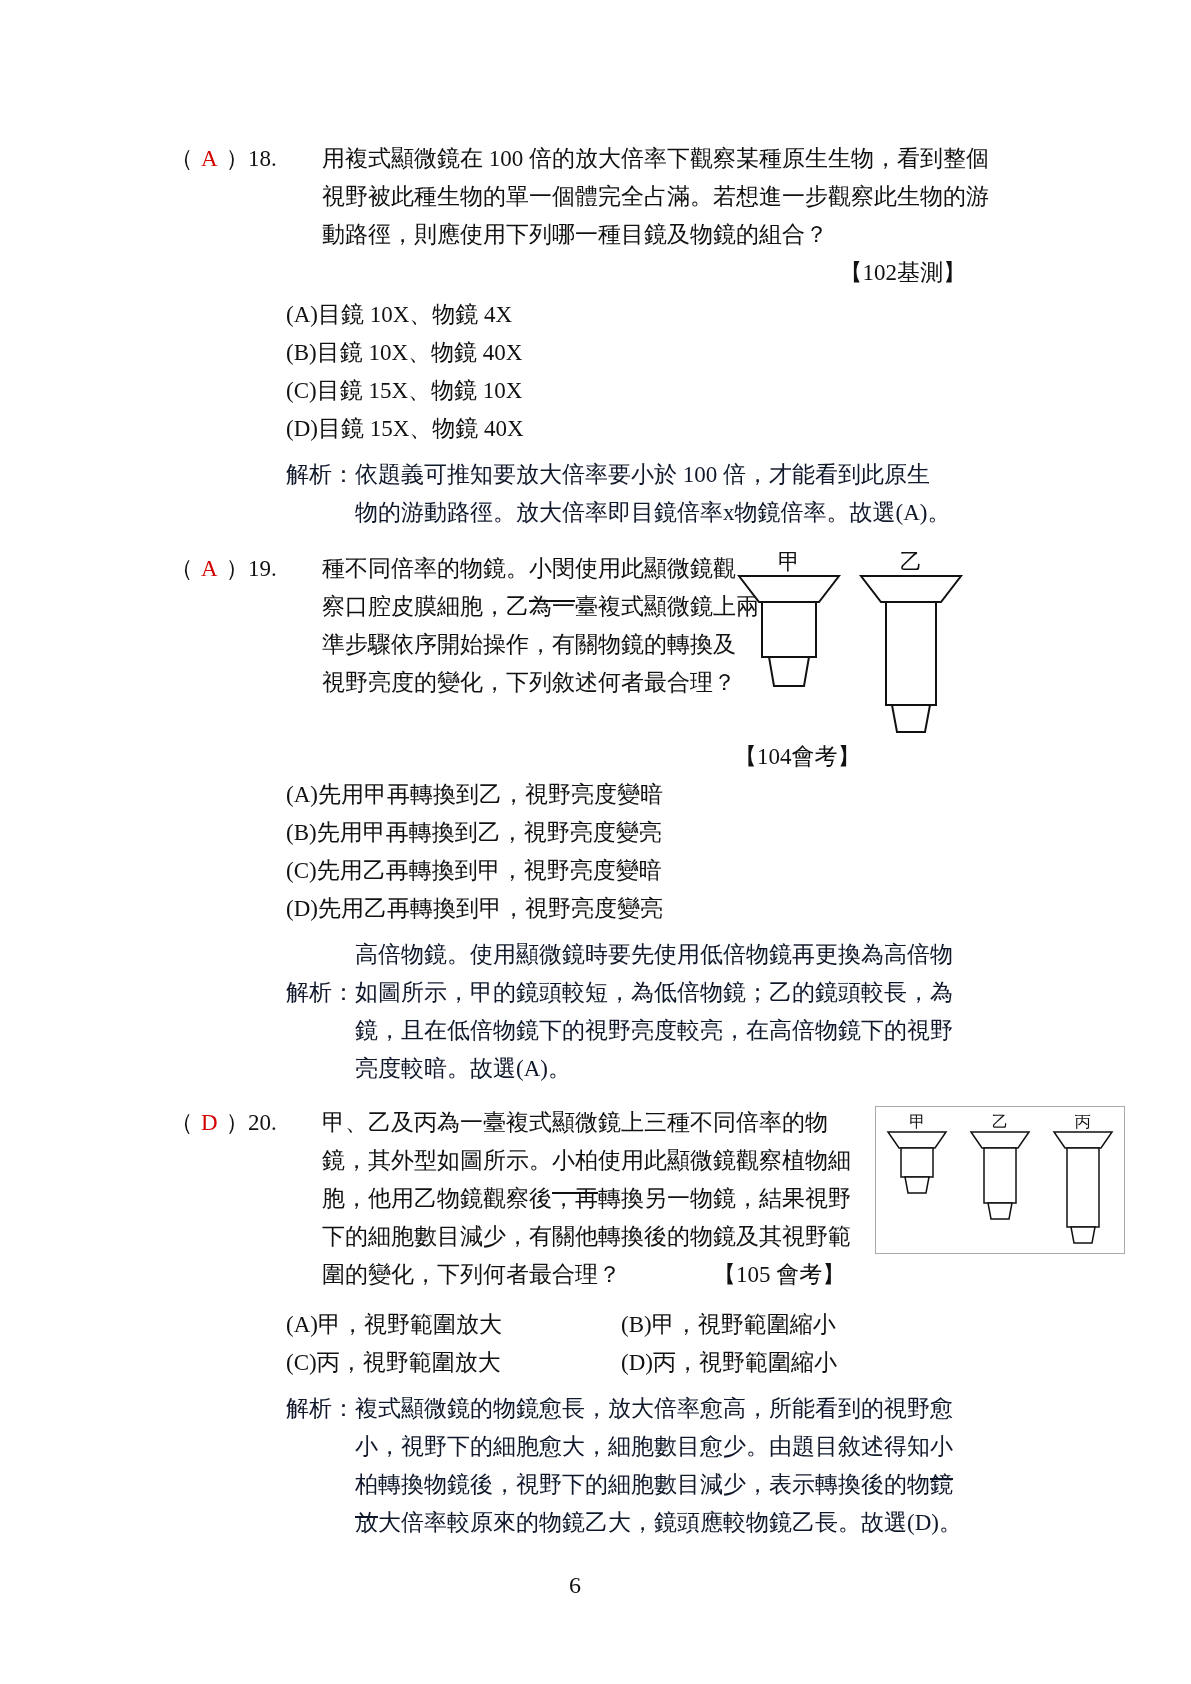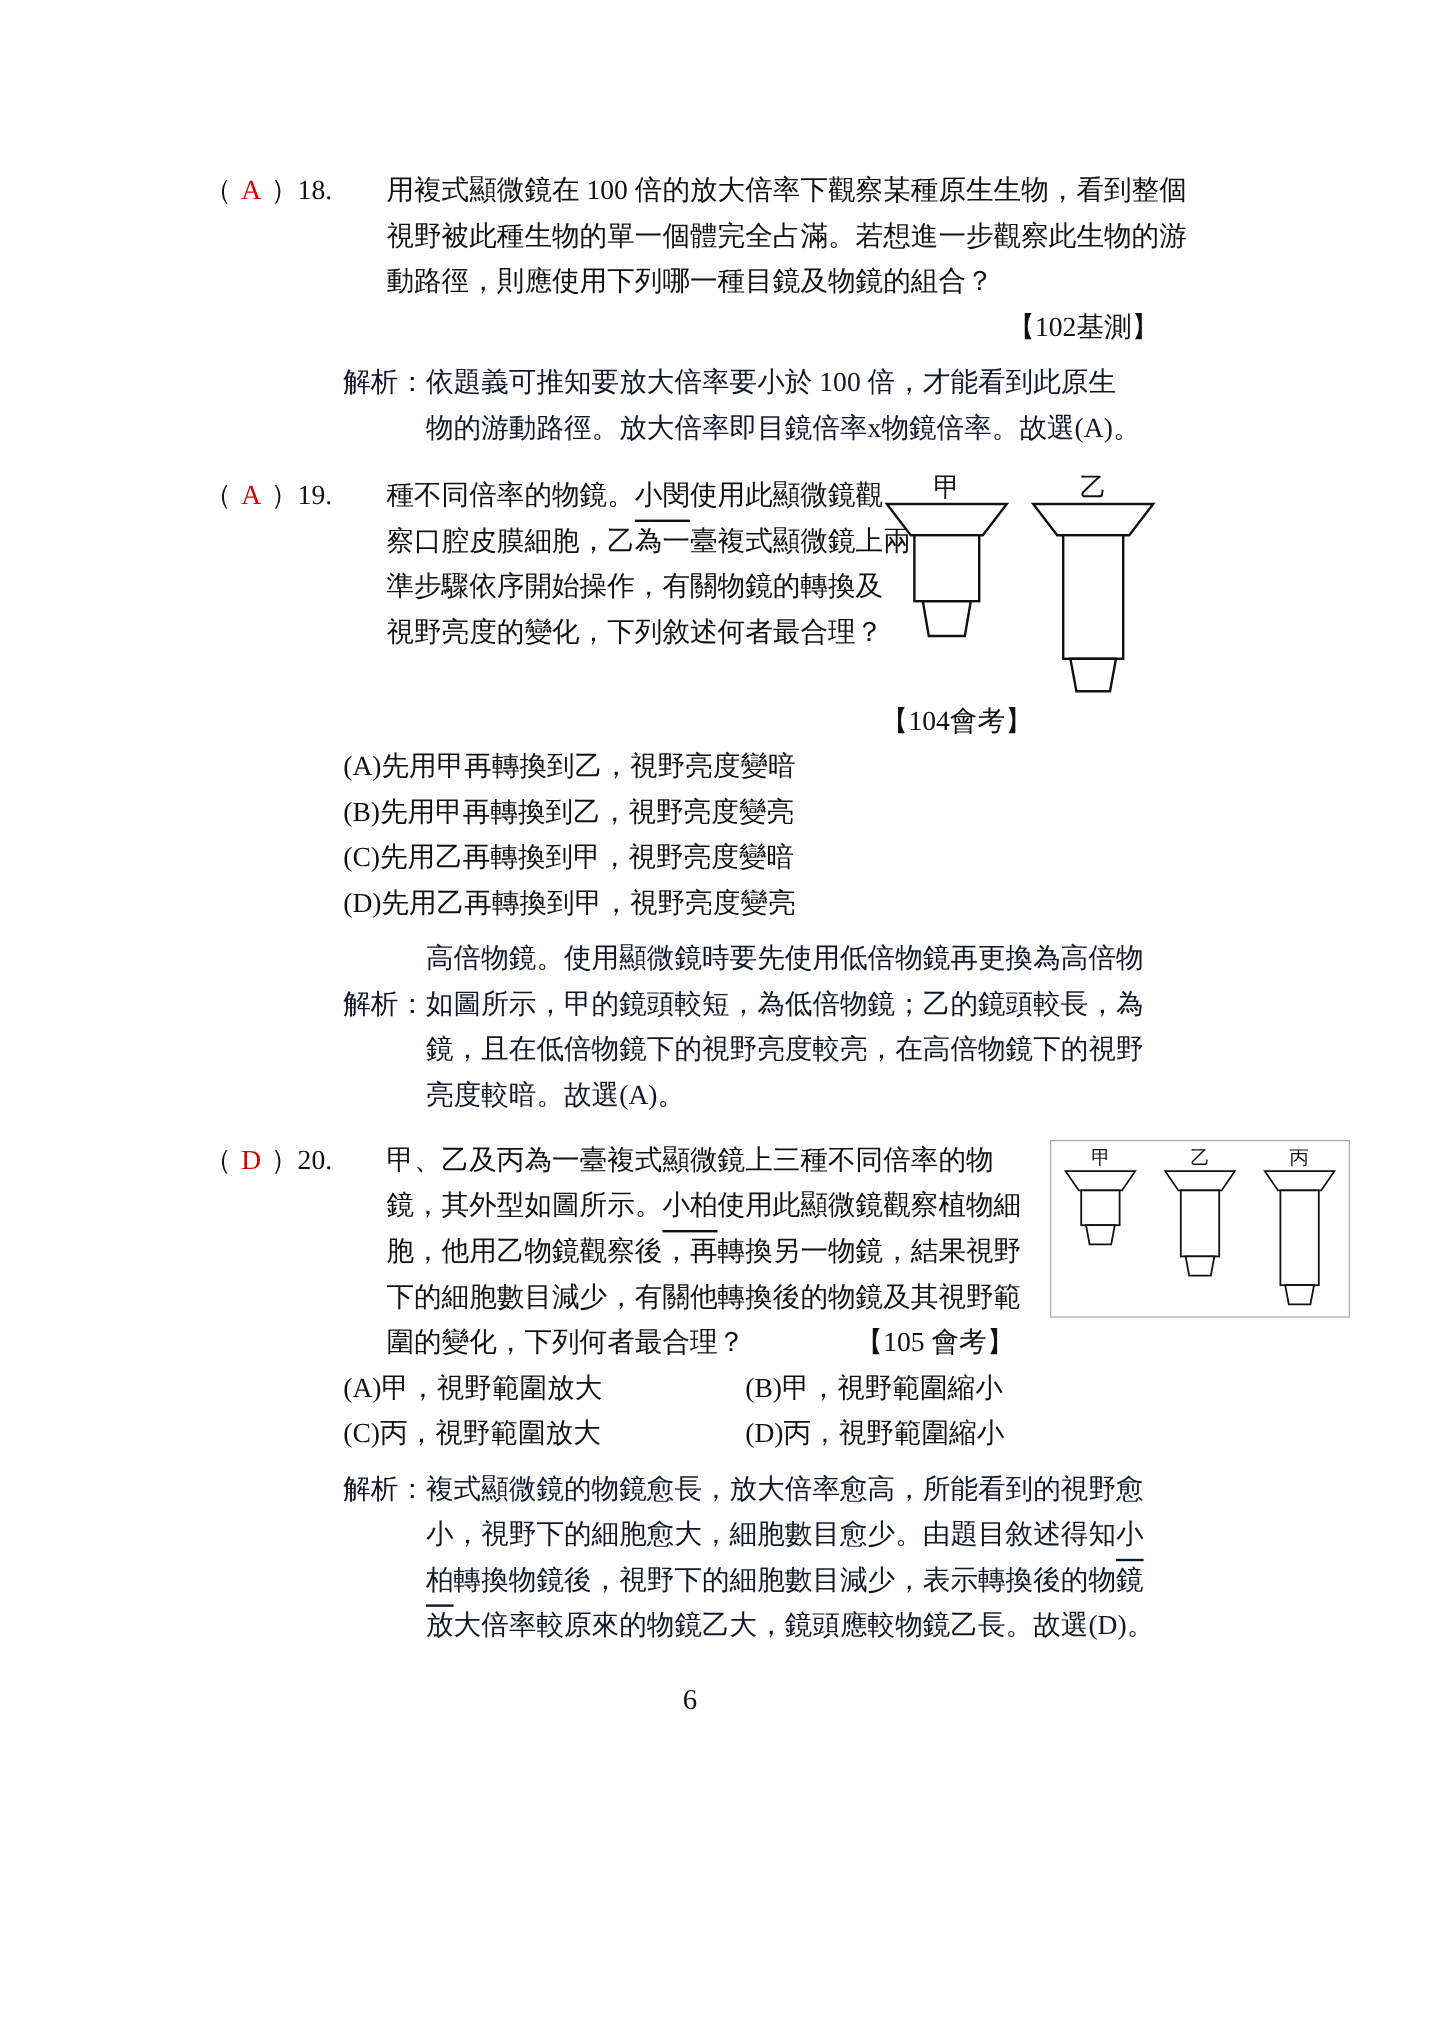--- a/index.html
+++ b/index.html
@@ -15,26 +15,26 @@
   }
   .content { position:absolute; left:170px; top:140px; width:810px; }
 
   .qrow { display:flex; align-items:flex-start; }
   .gutter { width:78px; flex:none; white-space:nowrap; line-height:38px; }
   .ansletter { color:#d40000; padding:0 8px; }
   .qnum { width:38px; flex:none; line-height:38px; }
   .qbody { width:680px; flex:none; }
 
   .tl { line-height:38px; height:38px; white-space:nowrap;margin-left:36px; }
-  .uname { border-bottom:2px solid currentColor; padding-bottom:8px; }
+  .uname { border-bottom:2px solid currentColor; padding-bottom:19px; }
 
   .srcline { line-height:38px; height:38px; text-align:right; }
   .options { margin-top:4px; }
   .options .opt { line-height:38px; height:38px; white-space:nowrap; }
-  .options2col { margin-top:0; display:grid; grid-template-columns:335px 335px; }
+  .options2col { margin-top:12px; display:grid; grid-template-columns:335px 335px; }
   .options2col .opt { line-height:38px; height:38px; white-space:nowrap; }
 
   .analysis { margin-top:8px; color:#0f172a; }
   .analysis .aline { line-height:38px; height:38px; white-space:nowrap; }
   .analysis .indent { padding-left:69px; }
 
   .q18 { margin-bottom:18px; }
   .q19 { margin-bottom:16px; }
 
   
@@ -73,20 +73,26 @@
   <div class="content">
 
     <div class="qrow q18">
       <div class="gutter"><span>（</span><span class="ansletter">A</span><span>）</span></div>
       <div class="qnum">18.</div>
       <div class="qbody">
         <div class="tl">用複式顯微鏡在 100 倍的放大倍率下觀察某種原生生物，看到整個</div>
         <div class="tl">視野被此種生物的單一個體完全占滿。若想進一步觀察此生物的游</div>
         <div class="tl">動路徑，則應使用下列哪一種目鏡及物鏡的組合？</div>
         <div class="srcline">【102基測】</div>
+        <div class="options">
+          <div class="opt">(A)目鏡 10X、物鏡 4X</div>
+          <div class="opt">(B)目鏡 10X、物鏡 40X</div>
+          <div class="opt">(C)目鏡 15X、物鏡 10X</div>
+          <div class="opt">(D)目鏡 15X、物鏡 40X</div>
+        </div>
         <div class="analysis">
           <div class="aline"><span class="alabel">解析：</span><span>依題義可推知要放大倍率要小於 100 倍，才能看到此原生</span></div>
           <div class="aline indent">物的游動路徑。放大倍率即目鏡倍率x物鏡倍率。故選(A)。</div>
         </div>
       </div>
     </div>
 
     <div class="qrow q19">
       <div class="gutter"><span>（</span><span class="ansletter">A</span><span>）</span></div>
       <div class="qnum">19.</div>

